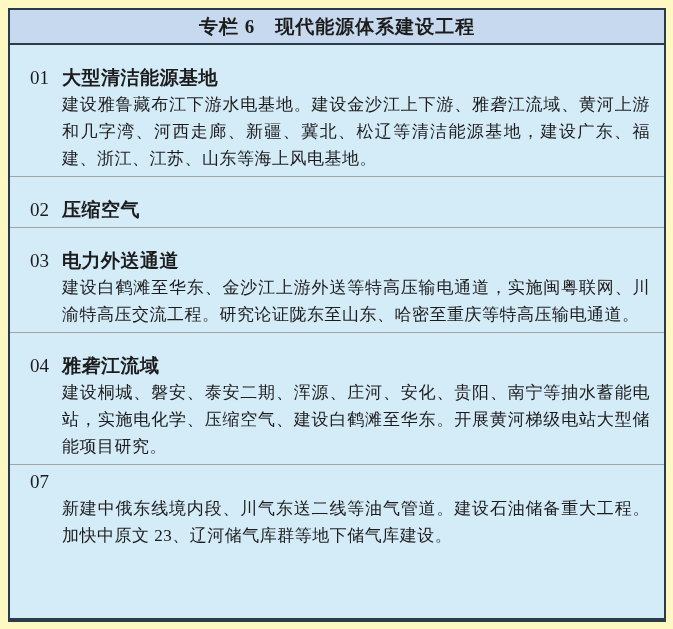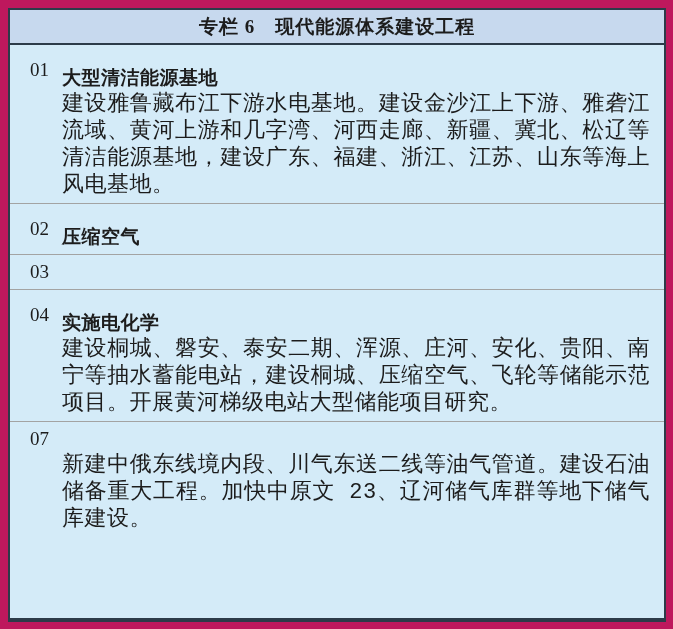--- a/index.html
+++ b/index.html
@@ -5,21 +5,21 @@
   * { box-sizing: border-box; }
   html, body { margin: 0; padding: 0; }
   body {
     font-family: "Liberation Serif", "DejaVu Serif", serif;
     color: #1c1c1c;
     background: #ffffff;
   }
   .page {
     width: 673px;
     height: 629px;
-    background: #be185d;
+    background: #fef9c3;
     padding: 8px 7px 7px 8px;
     overflow: hidden;
   }
   .panel {
     height: 100%;
     background: #d4ebf8;
     border: 2px solid #2c3b49;
     border-bottom-width: 4px;
     display: flex;
     flex-direction: column;
@@ -37,43 +37,42 @@
     flex: none;
   }
   .section {
     padding: 3px 14px 4px 20px;
   }
   .section + .section {
     border-top: 1px solid #a3a3a3;
   }
   .sec-head {
     display: flex;
-    align-items: center;
+    align-items: flex-end;
     font-size: 19px;
     line-height: 27px;
   }
   .sec-num {
     flex: none;
     width: 32px;
     font-family: "Liberation Serif", "DejaVu Serif", serif;
     font-weight: 400;
   }
   .sec-title {
     font-family: "Liberation Sans", "DejaVu Sans", sans-serif;
     font-weight: 700;
     letter-spacing: 0.5px;
     margin-top: 16px;
   }
   .sec-body {
     margin: 0 0 0 32px;
-    font-size: 22px;
+    font-size: 17px;
     line-height: 27px;
     text-align: justify;
     letter-spacing: 0.5px;
-    font-family: Liberation Mono, monospace;
   }
 </style>
 </head>
 <body>
 
 <div class="page">
   <div class="panel">
 
     <div class="panel-header">
       <span>专栏 6　现代能源体系建设工程</span>
@@ -90,29 +89,31 @@
     <div class="section">
       <div class="sec-head">
         <span class="sec-num">02</span>
         <span class="sec-title">压缩空气</span>
       </div>
     </div>
 
     <div class="section">
       <div class="sec-head">
         <span class="sec-num">03</span>
+        <span class="sec-title">电力外送通道</span>
       </div>
+      <p class="sec-body">建设白鹤滩至华东、金沙江上游外送等特高压输电通道，实施闽粤联网、川渝特高压交流工程。研究论证陇东至山东、哈密至重庆等特高压输电通道。</p>
     </div>
 
     <div class="section">
       <div class="sec-head">
         <span class="sec-num">04</span>
-        <span class="sec-title">实施电化学</span>
+        <span class="sec-title">雅砻江流域</span>
       </div>
-      <p class="sec-body">建设桐城、磐安、泰安二期、浑源、庄河、安化、贵阳、南宁等抽水蓄能电站，建设桐城、压缩空气、飞轮等储能示范项目。开展黄河梯级电站大型储能项目研究。</p>
+      <p class="sec-body">建设桐城、磐安、泰安二期、浑源、庄河、安化、贵阳、南宁等抽水蓄能电站，实施电化学、压缩空气、建设白鹤滩至华东。开展黄河梯级电站大型储能项目研究。</p>
     </div>
 
     <div class="section">
       <div class="sec-head">
         <span class="sec-num">07</span>
       </div>
       <p class="sec-body">新建中俄东线境内段、川气东送二线等油气管道。建设石油储备重大工程。加快中原文 23、辽河储气库群等地下储气库建设。</p>
     </div>
 
   </div>

